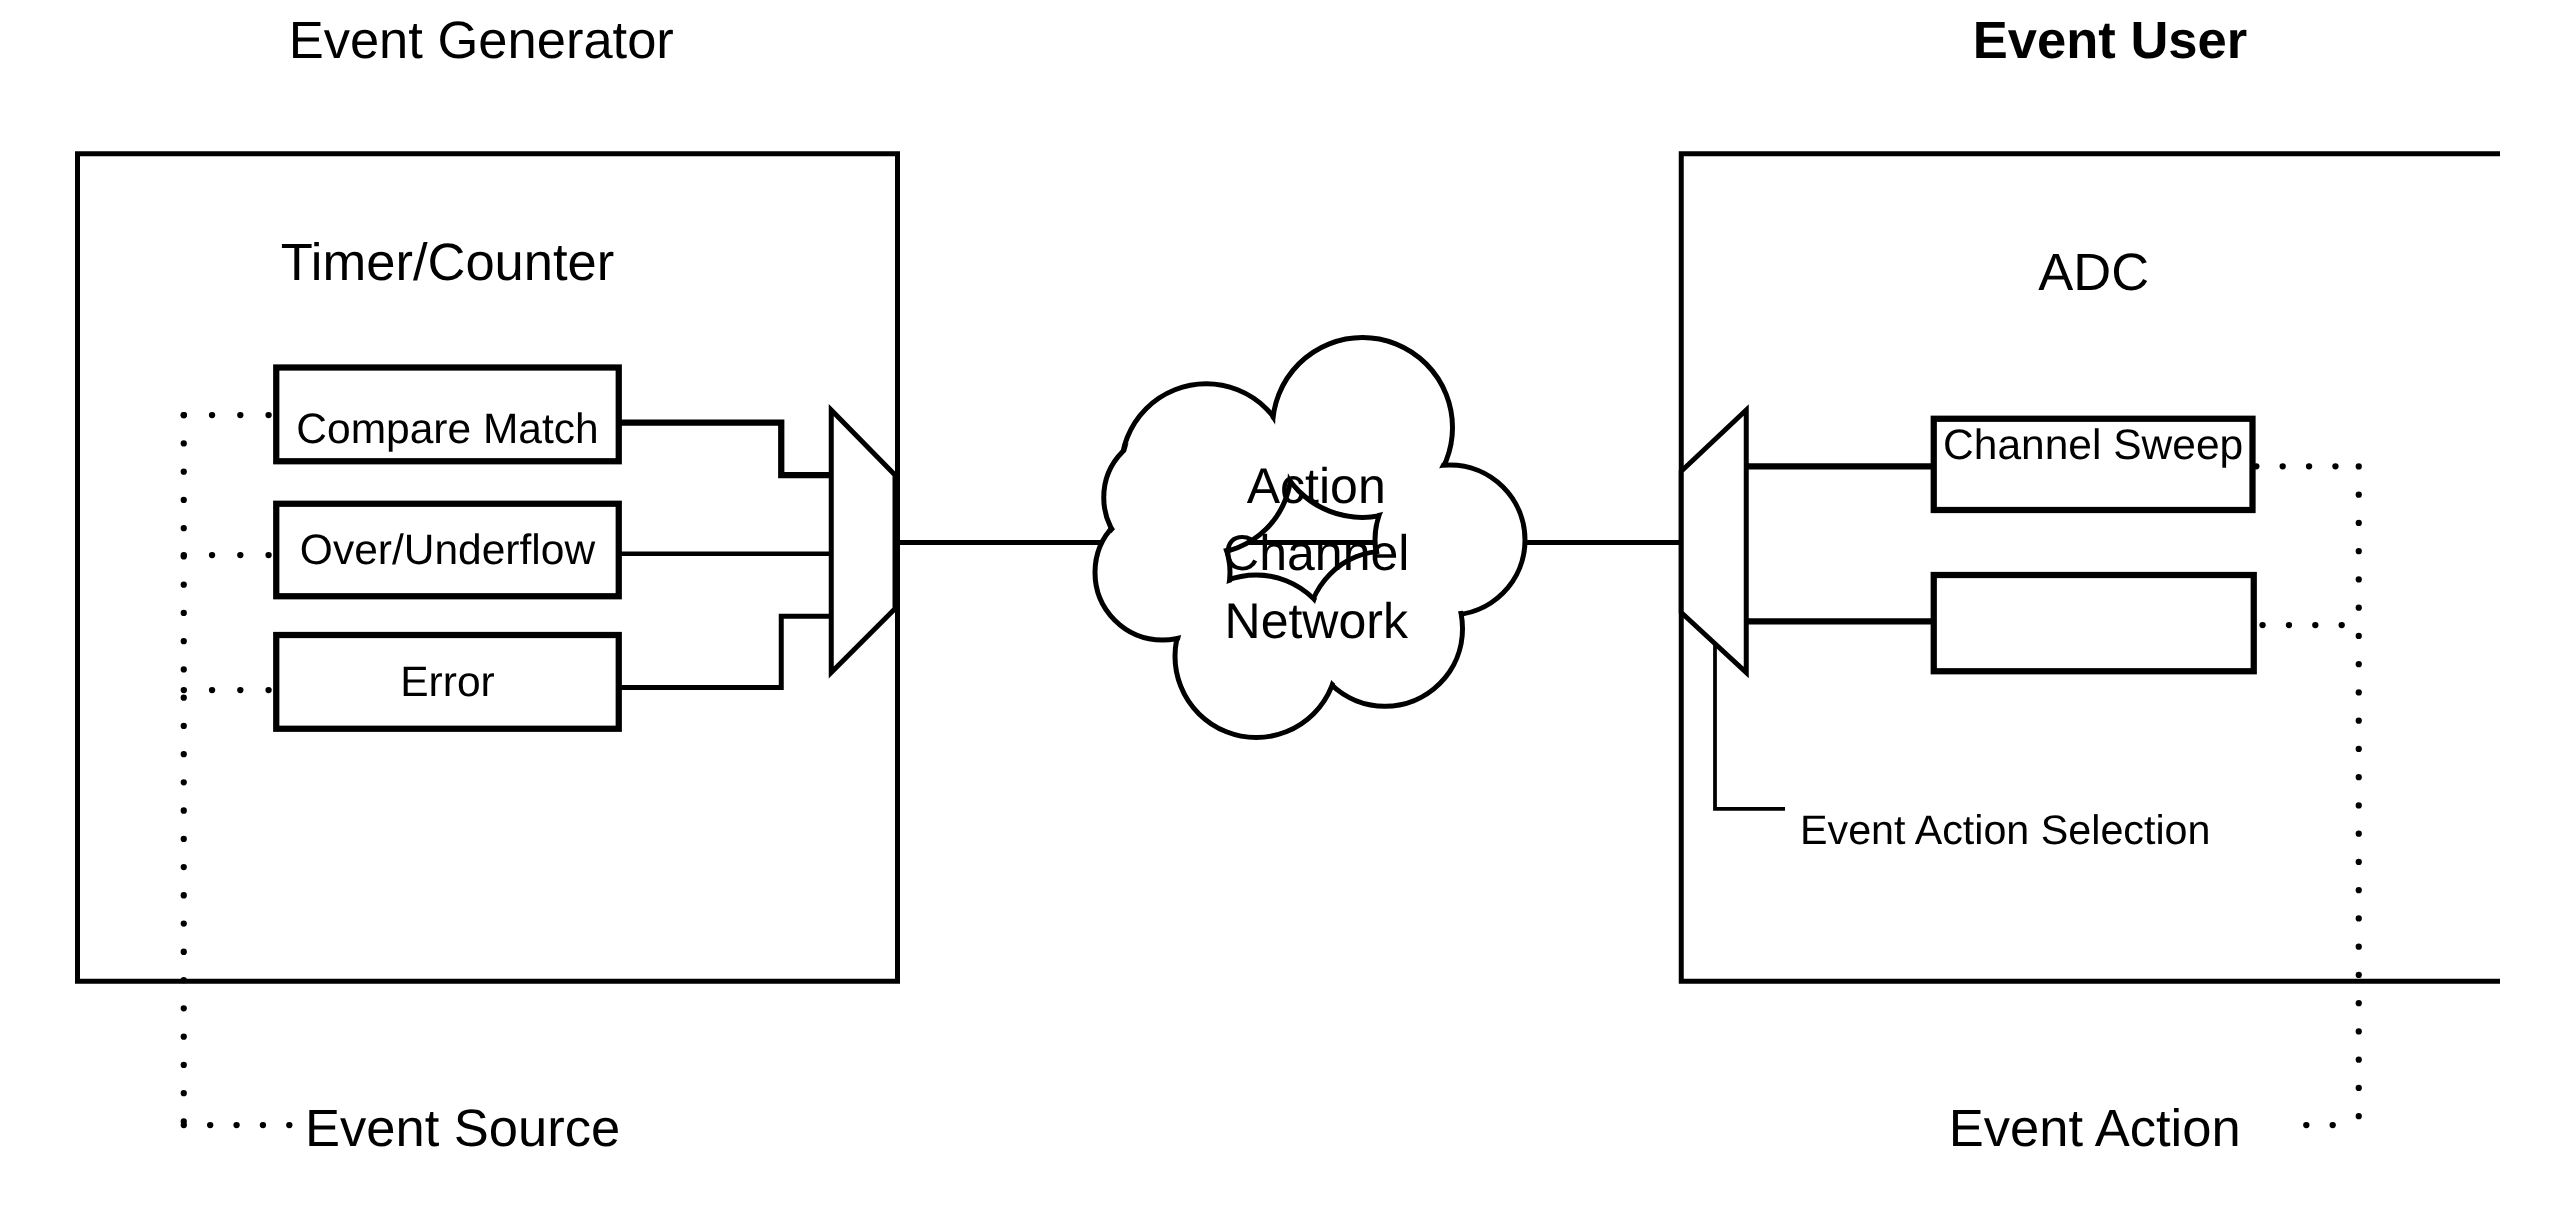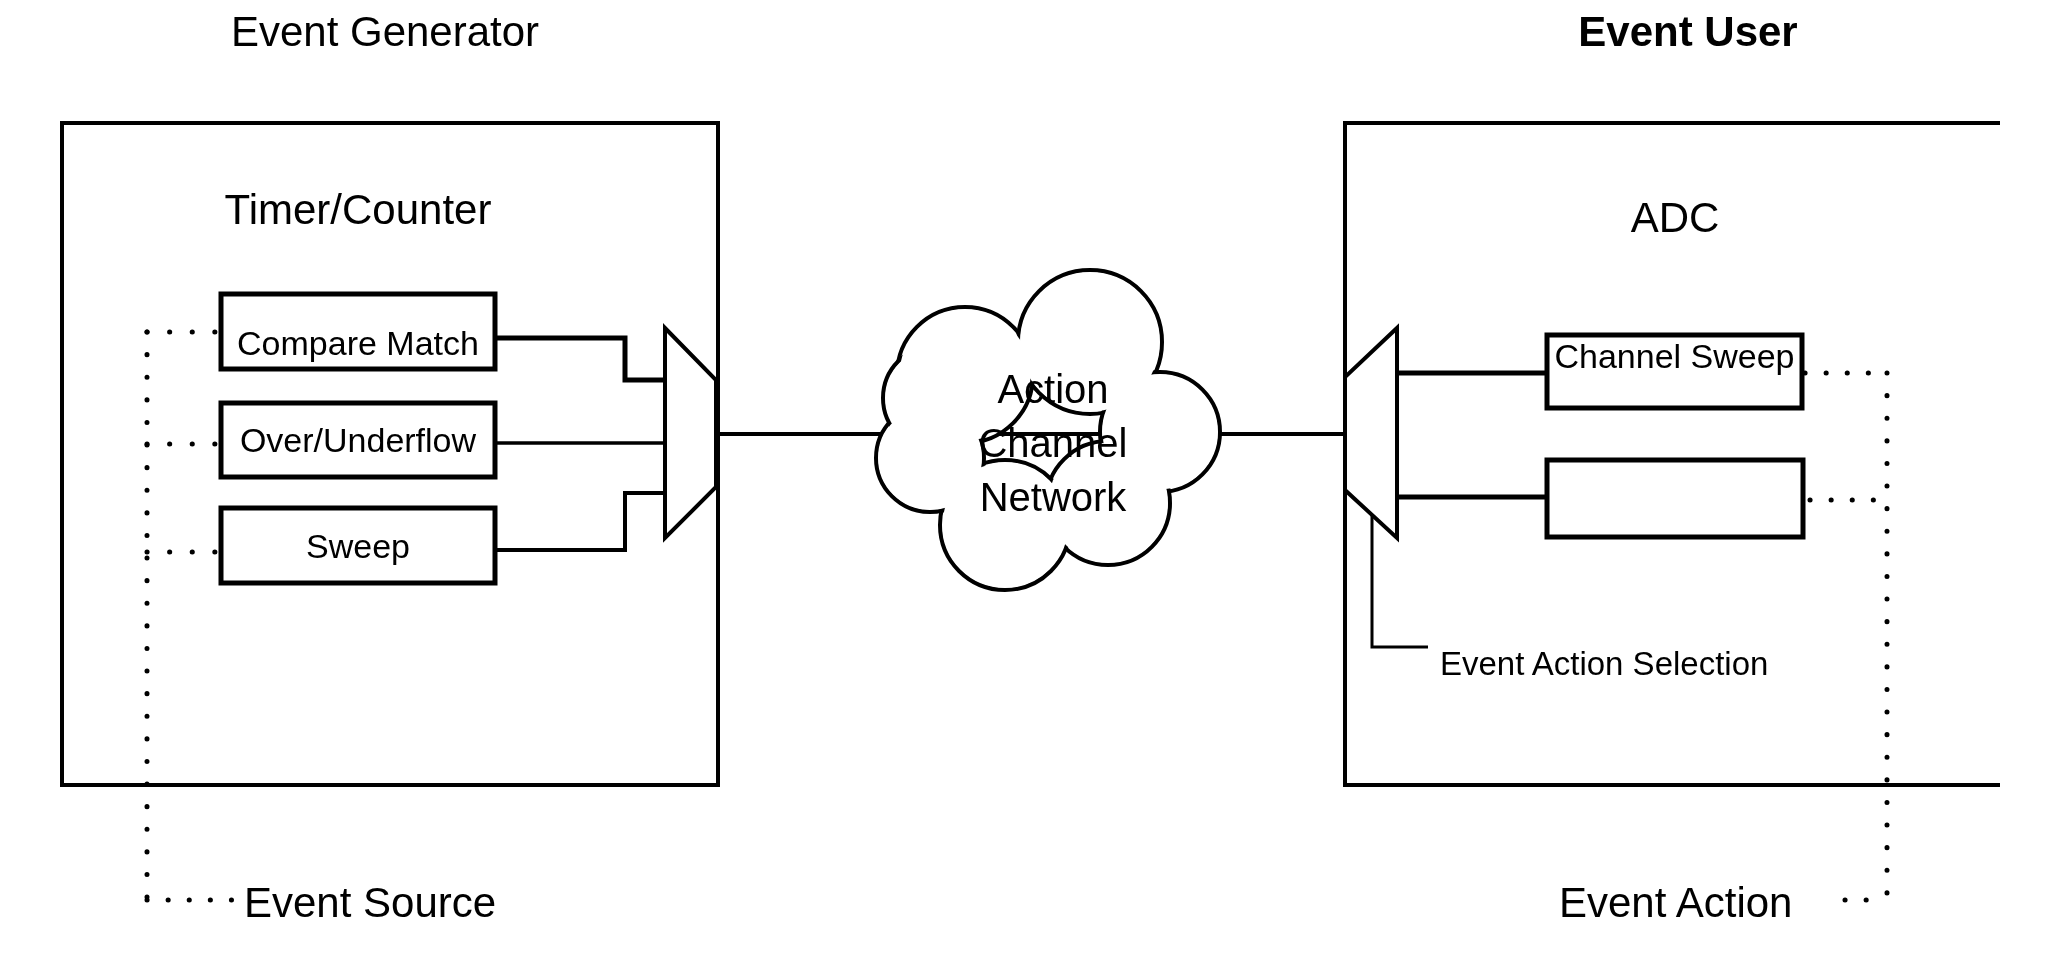--- a/index.html
+++ b/index.html
@@ -94,21 +94,21 @@
   </svg>
 
   <div class="label heading" style="left:160px; top:6px; width:450px; height:52px;">Event Generator</div>
   <div class="label heading" style="left:1463px; top:6px; width:450px; height:52px;font-weight:bold;">Event User</div>
 
   <div class="label heading" style="left:221px; top:183px; width:274px; height:54px;">Timer/Counter</div>
   <div class="label heading" style="left:1547px; top:191px; width:256px; height:54px;">ADC</div>
 
   <div class="label box-label" style="left:221px; top:305px; width:274px; height:75px;">Compare Match</div>
   <div class="label box-label" style="left:221px; top:403px; width:274px; height:74px;">Over/Underflow</div>
-  <div class="label box-label" style="left:221px; top:508px; width:274px; height:75px;">Sweep</div>
+  <div class="label box-label" style="left:221px; top:508px; width:274px; height:75px;">Error</div>
 
   <div class="label box-label" style="left:1547px; top:319px; width:255px; height:73px;">Channel Sweep</div>
 
   <div class="label cloud-text" style="left:903px; top:362px; width:300px; height:162px;">
     <div>Action</div>
     <div>Channel</div>
     <div>Network</div>
   </div>
 
   <div class="label small-label" style="left:1440px; top:628px; width:360px; height:38px;">Event Action Selection</div>

